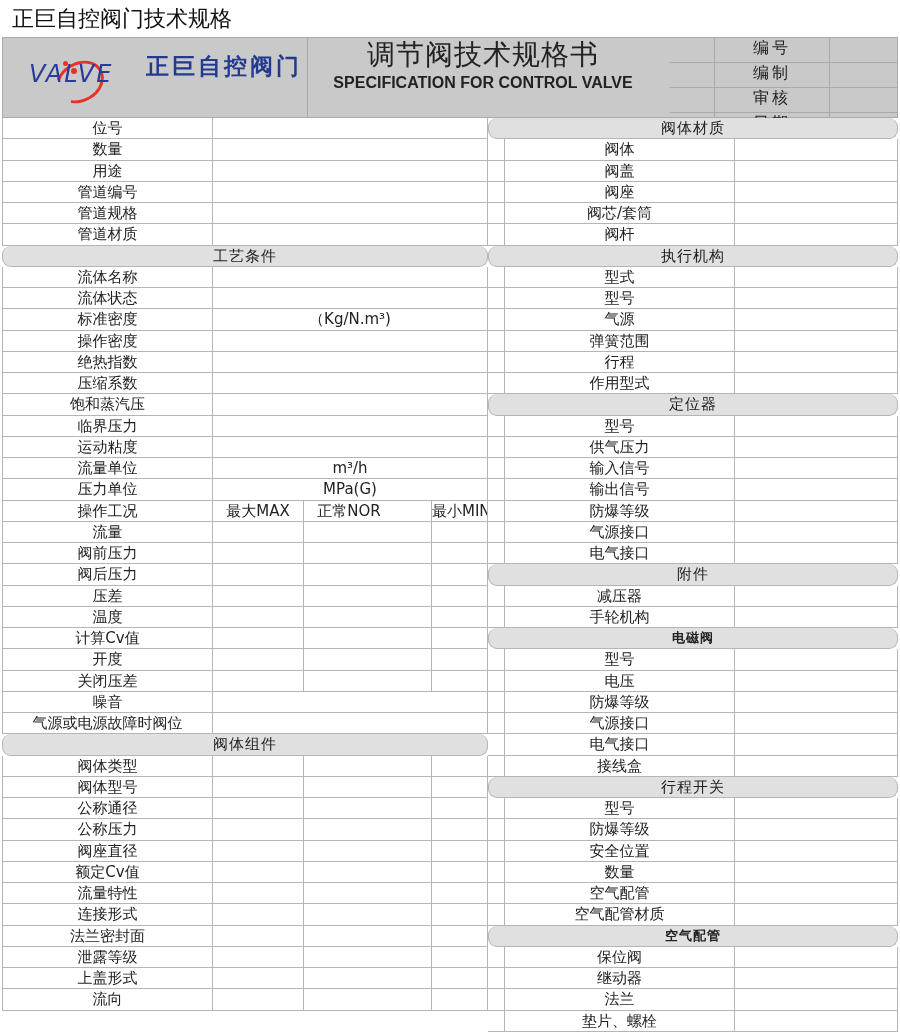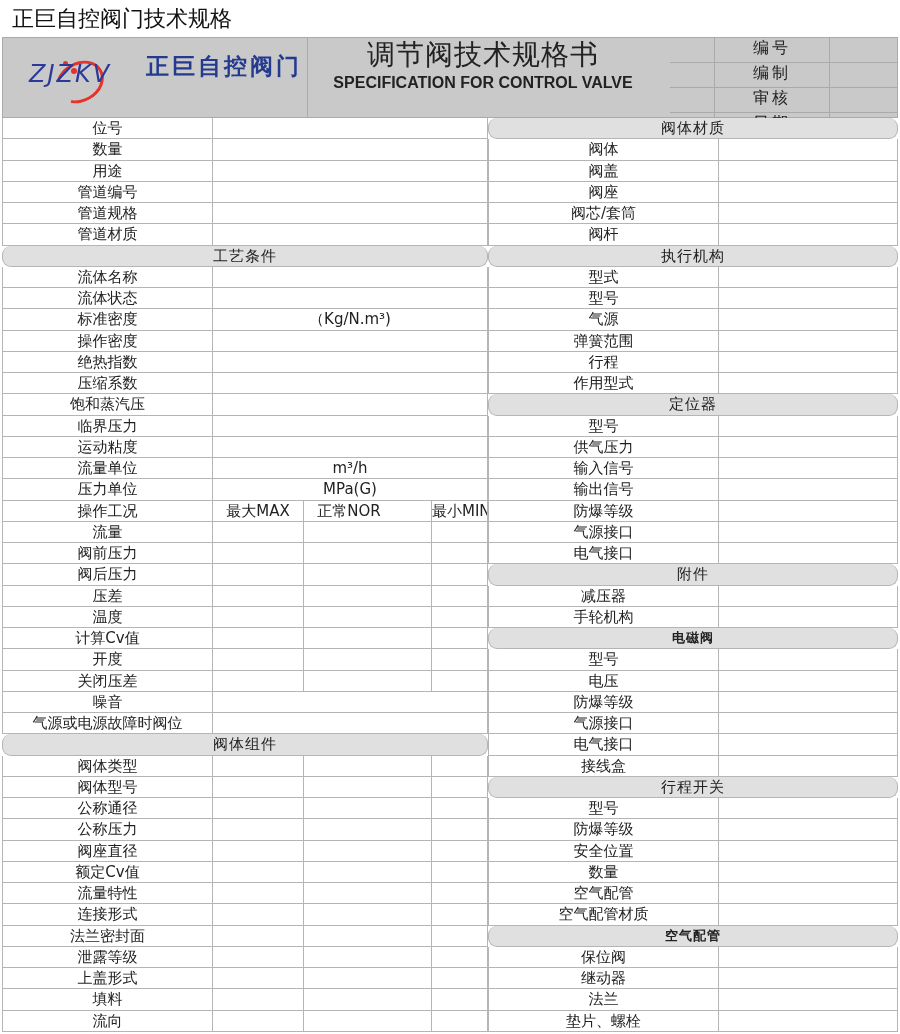--- a/index.html
+++ b/index.html
@@ -27,35 +27,35 @@
   .col-right{left:486px;width:410px;}
   .row{display:flex;height:21.25px;border-bottom:1px solid #b5b5b5;box-sizing:border-box;font-size:15px;line-height:20px;}
   .row.section{background:#e0e0e0;justify-content:center;font-size:15px;letter-spacing:1px;border-left:1px solid #b5b5b5;border-right:1px solid #b5b5b5;border-radius:9px;}
   .row.section.big{font-size:13px;font-weight:bold;}
   .cell{box-sizing:border-box;border-left:1px solid #b5b5b5;text-align:center;white-space:nowrap;overflow:hidden;}
   .cell:last-child{border-right:1px solid #b5b5b5;}
   .col-left .lbl{width:210px;}
   .col-left .val{flex:1;}
   .col-left .v3{width:91px;}
   .col-left .v3.last{flex:1;margin-left:37px;}
-  .col-right .lbl{width:230px;}
+  .col-right .lbl{width:230px;margin-left:16px;}
   .col-right .val{flex:1;}
   .unit{text-align:center;}
 </style>
 </head>
 <body>
 
 <div class="page-title">正巨自控阀门技术规格</div>
 
 <div class="header">
   <div class="logo-cell">
     <div class="logo-ring"></div>
     <div class="logo-dot1"></div>
     <div class="logo-dot2"></div>
-    <div class="logo-mark">ZJZKV</div>
+    <div class="logo-mark">VALVE</div>
     <div class="logo-cn">正巨自控阀门</div>
   </div>
   <div class="title-cell">
     <div class="title-cn">调节阀技术规格书</div>
     <div class="title-en">SPECIFICATION FOR CONTROL VALVE</div>
   </div>
   <div class="meta" id="meta">
       <div class="meta-row">
         <div class="meta-label">编号</div>
         <div class="meta-value"></div>
@@ -269,26 +269,20 @@
         <div class="cell v3"></div>
         <div class="cell v3 last"></div>
       </div>
       <div class="row">
         <div class="cell lbl">上盖形式</div>
         <div class="cell v3"></div>
         <div class="cell v3"></div>
         <div class="cell v3 last"></div>
       </div>
       <div class="row">
-        <div class="cell lbl">填料</div>
-        <div class="cell v3"></div>
-        <div class="cell v3"></div>
-        <div class="cell v3 last"></div>
-      </div>
-      <div class="row">
         <div class="cell lbl">流向</div>
         <div class="cell v3"></div>
         <div class="cell v3"></div>
         <div class="cell v3 last"></div>
       </div>
     </div>
   <div class="col col-right" id="right">
       <div class="row section">阀体材质</div>
       <div class="row">
         <div class="cell lbl">阀体</div>

